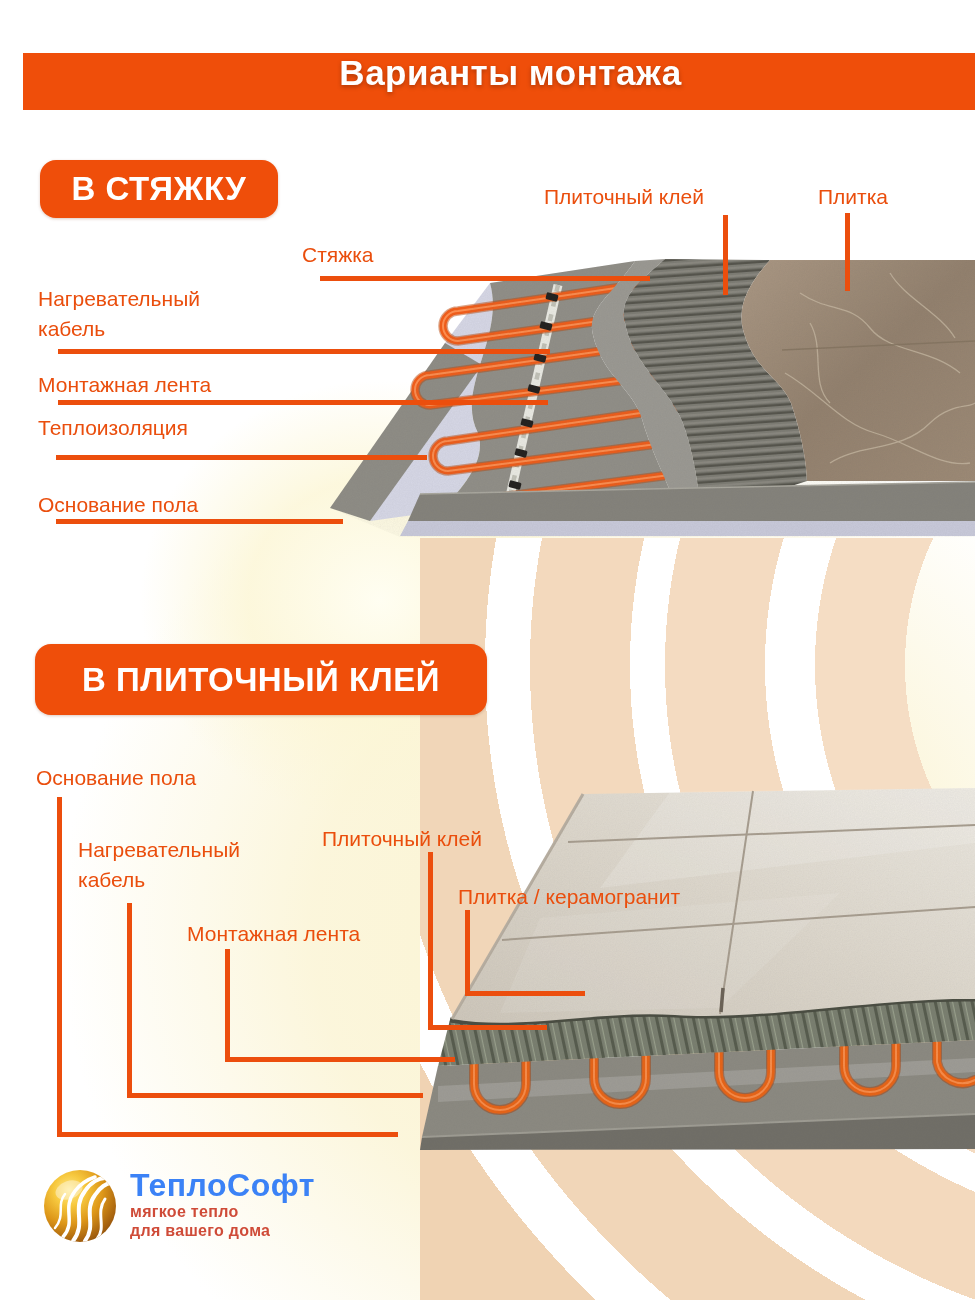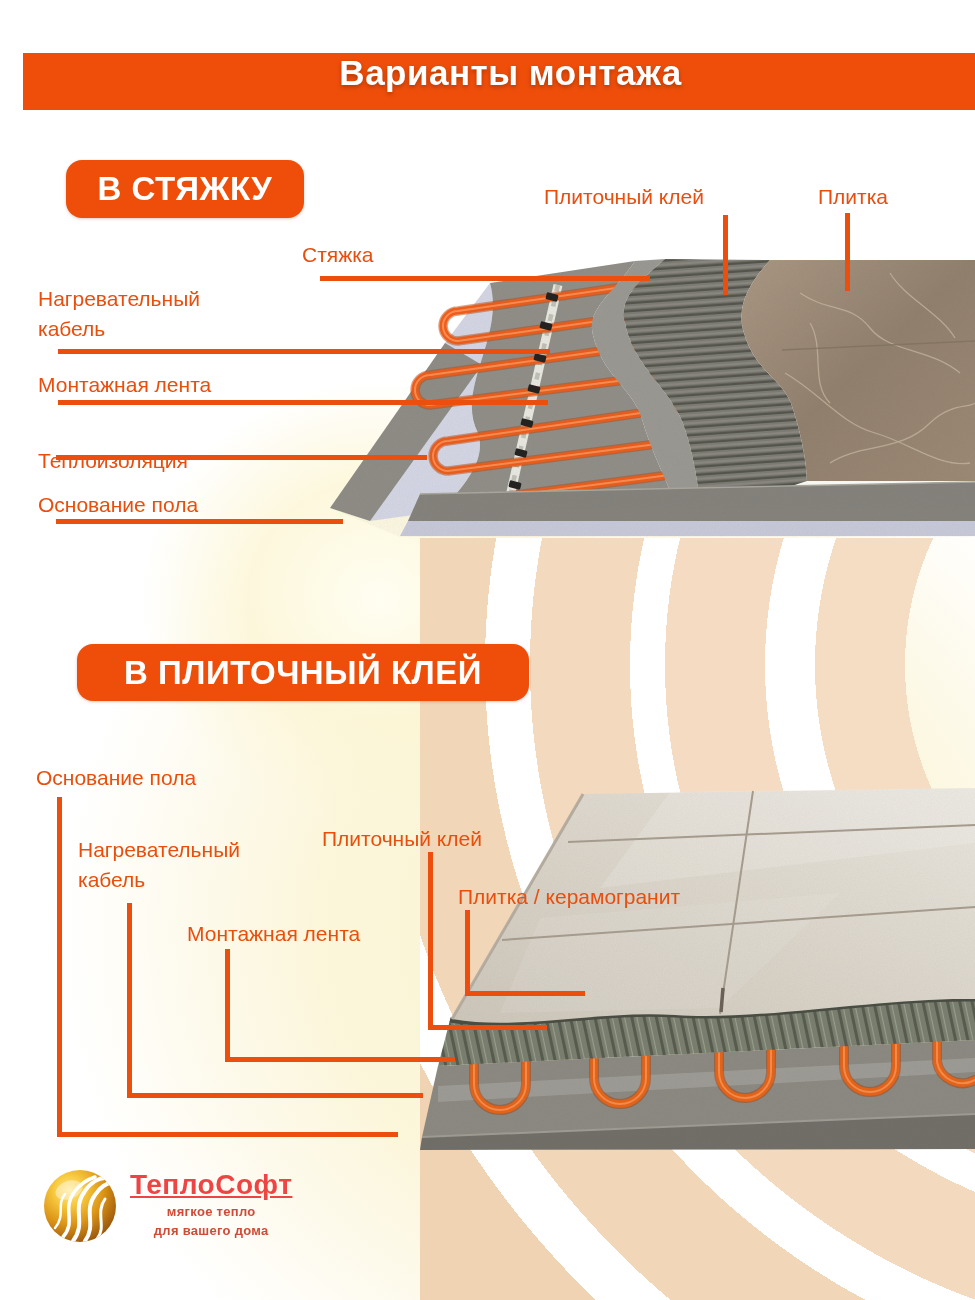--- a/index.html
+++ b/index.html
@@ -18,33 +18,33 @@
       #f3d9bd 575px 675px, #ffffff 675px 720px,
       #f1d6b8 720px 830px, #ffffff 830px 880px,
       #f0d3b3 880px 1010px, rgba(255,255,255,0) 1010px);}
   .header-bar{position:absolute;left:0;top:53px;width:975px;height:57px;background:#EF4E0A;
     display:flex;justify-content:center;z-index:3;margin-left:23px;}
   .header-bar .t{color:#fff;font-size:35px;font-weight:bold;letter-spacing:.5px;
     text-shadow:0 2px 4px rgba(60,20,0,.35);}
   .badge{position:absolute;background:#EF4E0A;border-radius:16px;display:flex;align-items:center;
     justify-content:center;color:#fff;font-weight:bold;font-size:33px;letter-spacing:.5px;z-index:3;
     box-shadow:0 1px 3px rgba(120,40,0,.25);}
-  #badge1{left:40px;top:160px;width:238px;height:58px;margin-left:26px;}
-  #badge2{left:35px;top:644px;width:452px;height:57px;margin-left:42px;}
+  #badge1{left:40px;top:160px;width:238px;height:58px;}
+  #badge2{left:35px;top:644px;width:452px;height:71px;}
   .lbl{position:absolute;color:#EA4E0D;font-weight:normal;font-size:21px;line-height:30px;z-index:4;}
   .hline{position:absolute;height:5px;background:#EC4E0D;z-index:4;}
   .vline{position:absolute;width:5px;background:#EC4E0D;z-index:4;}
   .lline{position:absolute;border-left:5px solid #EC4E0D;border-bottom:5px solid #EC4E0D;z-index:4;}
   .illu{position:absolute;z-index:2;}
   #illu1{left:330px;top:253px;width:645px;height:292px;}
   #illu2{left:420px;top:788px;width:555px;height:362px;}
   .logo{position:absolute;left:42px;top:1168px;z-index:3;display:flex;}
   .logo-text{margin-left:12px;}
-  .logo-brand{color:#ef4444;font-size:28px;font-weight:bold;letter-spacing:.5px;line-height:34px;text-decoration:underline;}
-  .logo-tag{color:#CF4B38;font-size:13px;font-weight:bold;line-height:19px;letter-spacing:.3px;text-align:center;}
+  .logo-brand{color:#3b82f6;font-size:32px;font-weight:bold;letter-spacing:.5px;line-height:34px;}
+  .logo-tag{color:#CF4B38;font-size:16px;font-weight:bold;line-height:19px;letter-spacing:.3px;}
 </style>
 </head>
 <body>
 
 <div class="page">
 
   <div class="bg-glow"></div>
   <div class="bg-arcs"></div>
 
   <div class="header-bar">
@@ -61,21 +61,21 @@
 
   <div class="lbl" style="left:818px;top:182px;">Плитка</div>
   <div class="vline" style="left:845px;top:213px;height:78px;"></div>
 
   <div class="lbl" style="left:38px;top:284px;width:212px;">Нагревательный кабель</div>
   <div class="hline" style="left:58px;top:349px;width:492px;"></div>
 
   <div class="lbl" style="left:38px;top:370px;">Монтажная лента</div>
   <div class="hline" style="left:58px;top:400px;width:490px;"></div>
 
-  <div class="lbl" style="left:38px;top:446px;">Теплоизоляция</div>
+  <div class="lbl" style="left:38px;top:413px;">Теплоизоляция</div>
   <div class="hline" style="left:56px;top:455px;width:371px;"></div>
 
   <div class="lbl" style="left:38px;top:490px;">Основание пола</div>
   <div class="hline" style="left:56px;top:519px;width:287px;"></div>
 
   <svg id="illu1" class="illu" viewBox="0 0 645 292">
     <defs>
       <filter id="gr1">
           <feTurbulence type="fractalNoise" baseFrequency="0.85" numOctaves="2" stitchTiles="stitch"></feTurbulence>
         <feColorMatrix type="matrix" values="0 0 0 0 0.10  0 0 0 0 0.10  0 0 0 0 0.09  0 0 0 0.45 0"></feColorMatrix>

